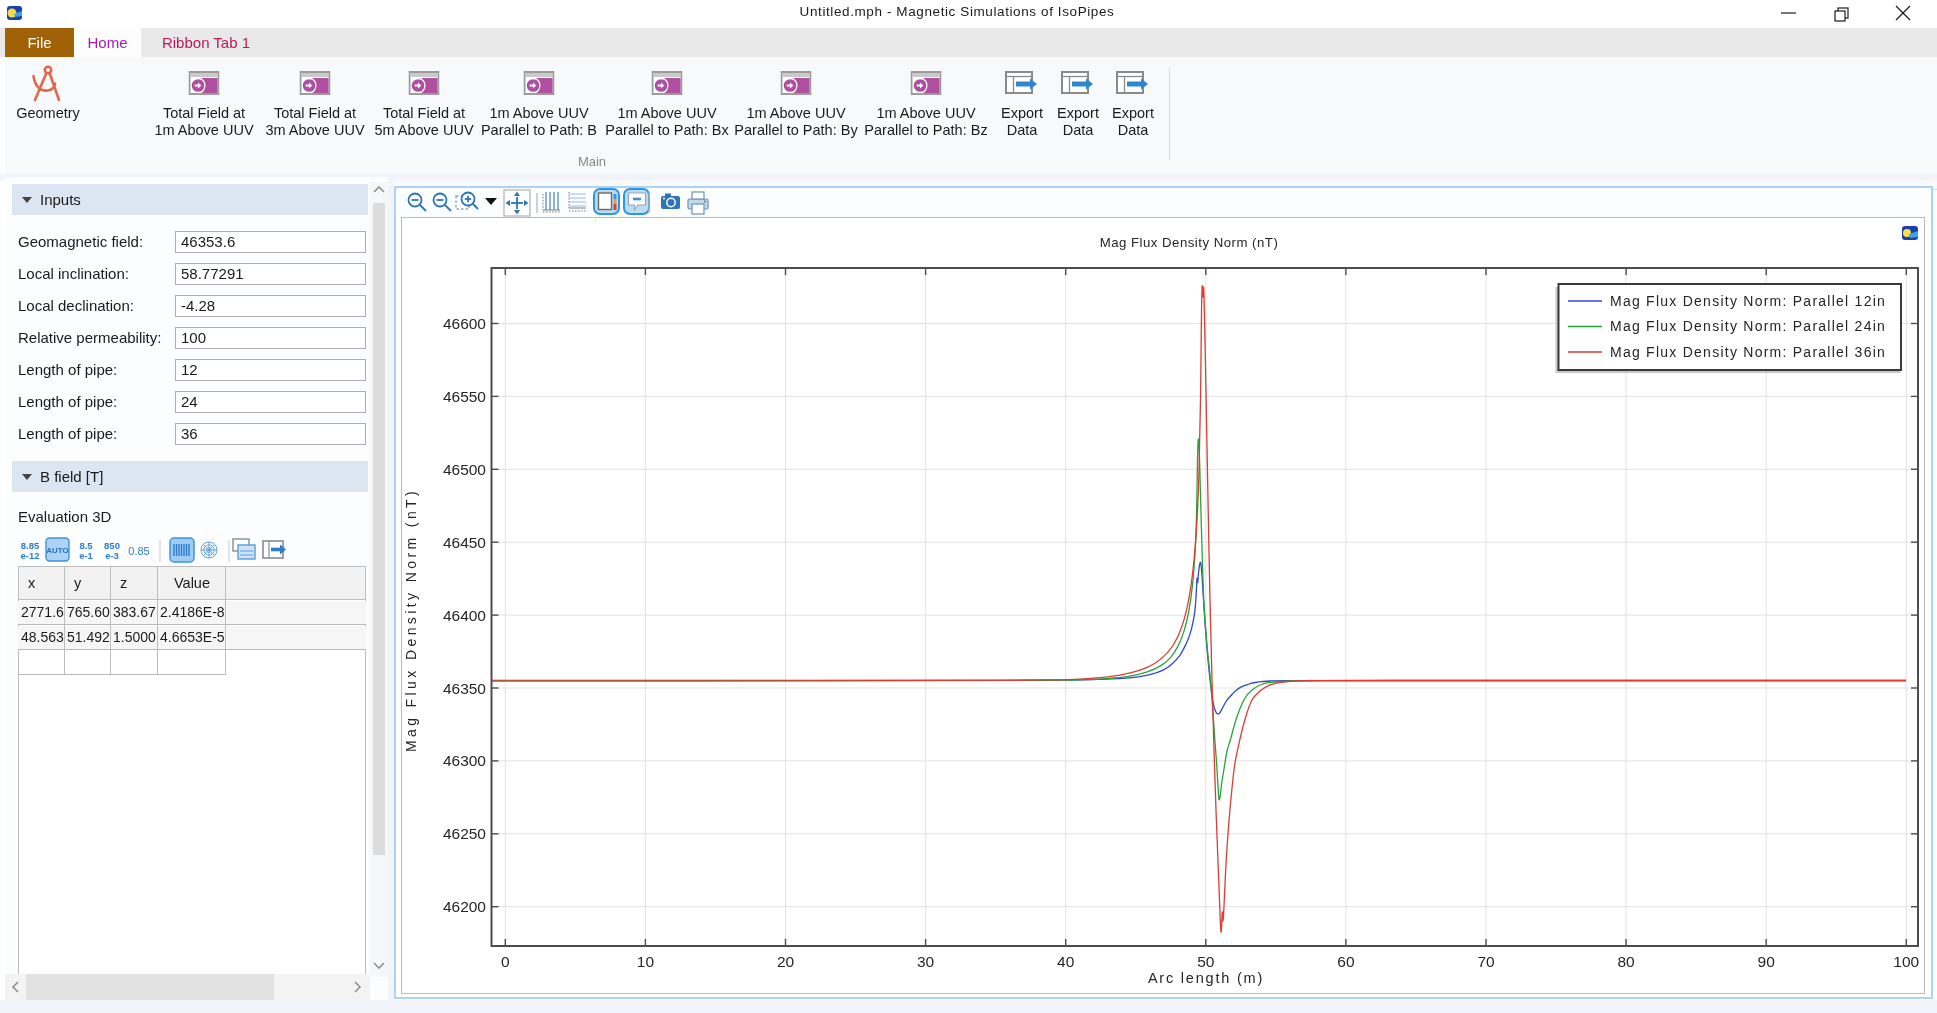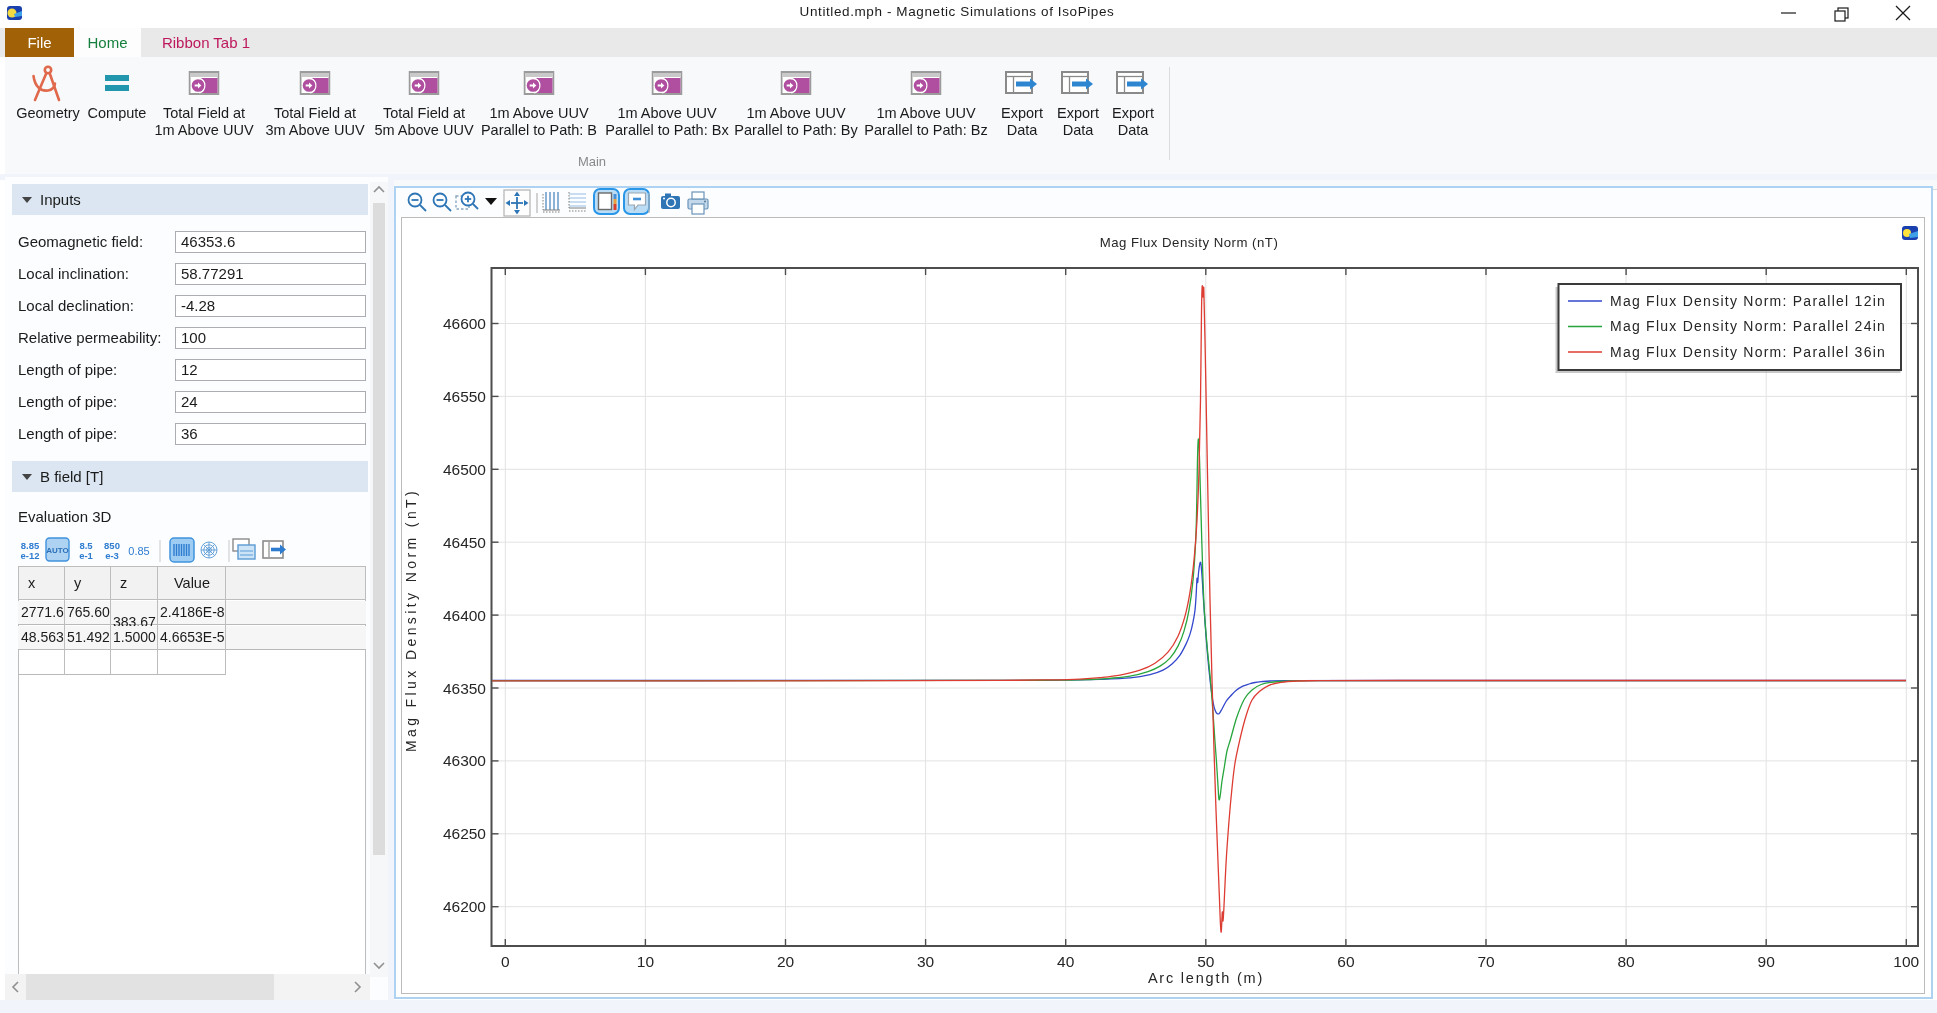--- a/index.html
+++ b/index.html
@@ -3,21 +3,21 @@
 <meta charset="utf-8">
 <style>
 html,body{margin:0;padding:0;width:1937px;height:1013px;overflow:hidden;
 font-family:"Liberation Sans",sans-serif;background:#fff;}
 *{box-sizing:border-box;}
 .abs{position:absolute;}
 #titlebar{position:absolute;left:0;top:0;width:1937px;height:28px;background:#ffffff;}
 #title{position:absolute;left:0;top:0;width:1914px;text-align:center;font-size:13.5px;letter-spacing:0.6px;color:#1b1b1b;line-height:24px;}
 #tabbar{position:absolute;left:0;top:28px;width:1937px;height:29px;background:#e9e9e9;}
 #filetab{position:absolute;left:5px;top:0;width:69px;height:29px;background:#a16207;color:#fff;font-size:15px;text-align:center;line-height:29px;}
-#hometab{position:absolute;left:74px;top:0;width:67px;height:29px;background:#fdfdfe;color:#15803d;font-size:15px;text-align:center;line-height:29px;}
+#hometab{position:absolute;left:74px;top:0;width:67px;height:29px;background:#fdfdfe;color:#a21caf;font-size:15px;text-align:center;line-height:29px;}
 #ribbontab1{position:absolute;left:141px;top:0;width:130px;height:29px;color:#be185d;font-size:15px;text-align:center;line-height:29px;}
 #ribbon{position:absolute;left:5px;top:57px;width:1932px;height:133px;background:#f8f9fb;border-bottom:1px solid #d9d9d9;}
 .rbtn{position:absolute;top:0;height:117px;text-align:center;}
 .rbtn .icon{position:absolute;left:50%;transform:translateX(-50%);}
 .rbtn .lbl{position:absolute;top:48px;width:100%;font-size:14.5px;color:#1b1b1b;line-height:16.5px;}
 #mainlbl{position:absolute;left:5px;top:97px;width:1164px;text-align:center;font-size:13px;color:#8a8a8a;}
 #groupsep{position:absolute;left:1164px;top:10px;width:1px;height:93px;background:#dcdcdc;}
 #leftpanel{position:absolute;left:5px;top:177px;width:383px;height:823px;background:#fcfdff;}
 .sechdr{position:absolute;left:7px;width:356px;height:31px;background:#dbe6f2;font-size:15px;color:#1b1b1b;line-height:31px;}
 .sechdr .tri{display:inline-block;margin:0 8px 2px 10px;width:0;height:0;border-left:5px solid transparent;border-right:5px solid transparent;border-top:6px solid #444;}
@@ -53,27 +53,20 @@
 <div class="rbtn" style="left:3px;width:80px">
       <div class="icon" style="top:6px"><svg width="40" height="40" viewBox="0 0 40 40">
 <g fill="none" stroke="#e0694c" stroke-width="2.6" stroke-linecap="round">
 <circle cx="20" cy="7" r="3.2"></circle>
 <line x1="18.4" y1="10" x2="7" y2="37"></line>
 <line x1="21.6" y1="10" x2="31" y2="37"></line>
 <path d="M 5.5 13 C 7 24 13 28.5 20 27.5 C 24.5 26.8 26.5 24 27 20.5"></path>
 </g>
 </svg></div>
       <div class="lbl">Geometry</div>
-    </div>
-<div class="rbtn" style="left:74px;width:76px">
-      <div class="icon" style="top:16px"><svg width="26" height="20" viewBox="0 0 26 20">
-<rect x="1" y="2" width="24" height="6" fill="#2196ad"></rect>
-<rect x="1" y="12" width="24" height="6" fill="#2196ad"></rect>
-</svg></div>
-      <div class="lbl">Compute</div>
     </div>
 <div class="rbtn" style="left:142px;width:114px">
       <div class="icon" style="top:14px"><svg width="31" height="24" viewBox="0 0 31 24">
 <rect x="1" y="1" width="29" height="22" fill="#fff" stroke="#9b9b9b" stroke-width="2"></rect>
 <rect x="2" y="2" width="27" height="4" fill="#c9c9c9"></rect>
 <rect x="12" y="7" width="17" height="15" fill="#b04fa0"></rect>
 <path d="M 10.7 7.2 A 7.6 7.6 0 0 1 10.7 21.8" fill="none" stroke="#fff" stroke-width="1.6"></path>
 <circle cx="9.5" cy="14.5" r="6.3" fill="#b04fa0"></circle>
 <line x1="6.2" y1="14.5" x2="10.5" y2="14.5" stroke="#fff" stroke-width="1.8"></line>
 <path d="M 9.5 11.4 L 12.8 14.5 L 9.5 17.6 Z" fill="#fff"></path>
@@ -257,21 +250,21 @@
 <div class="abs" style="left:13px;top:389px;width:348px;height:412px;border:1px solid #bdbdbd;background:#fff"></div>
 <div class="abs" style="left:13px;top:389px;width:348px;height:34px;background:#f2f2f2;border:1px solid #bdbdbd;font-size:14.5px;color:#1b1b1b">
   <span class="abs" style="left:9px;top:8px">x</span>
   <span class="abs" style="left:55px;top:8px">y</span>
   <span class="abs" style="left:101px;top:8px">z</span>
   <span class="abs" style="left:139px;top:8px;width:68px;text-align:center">Value</span>
 </div>
 <div class="abs" style="left:13px;top:424px;width:348px;height:24px;background:#f6f6f6;border-bottom:1px solid #b9b9b9;font-size:14px;color:#1b1b1b">
       <span class="abs" style="left:3px;top:3px">2771.6</span>
       <span class="abs" style="left:49px;top:3px">765.60</span>
-      <span class="abs" style="left:95px;top:13px">383.67</span>
+      <span class="abs" style="left:95px;top:3px">383.67</span>
       <span class="abs" style="left:142px;top:3px">2.4186E-8</span>
     </div>
     <div class="abs" style="left:13px;top:449px;width:348px;height:24px;background:#f6f6f6;border-bottom:1px solid #b9b9b9;font-size:14px;color:#1b1b1b">
       <span class="abs" style="left:3px;top:3px">48.563</span>
       <span class="abs" style="left:49px;top:3px">51.492</span>
       <span class="abs" style="left:95px;top:3px">1.5000</span>
       <span class="abs" style="left:142px;top:3px">4.6653E-5</span>
     </div>
     <div class="abs" style="left:13px;top:497px;width:207px;height:1px;background:#b9b9b9"></div>
 <div class="abs" style="left:59px;top:389px;width:1px;height:109px;background:#bdbdbd"></div>

